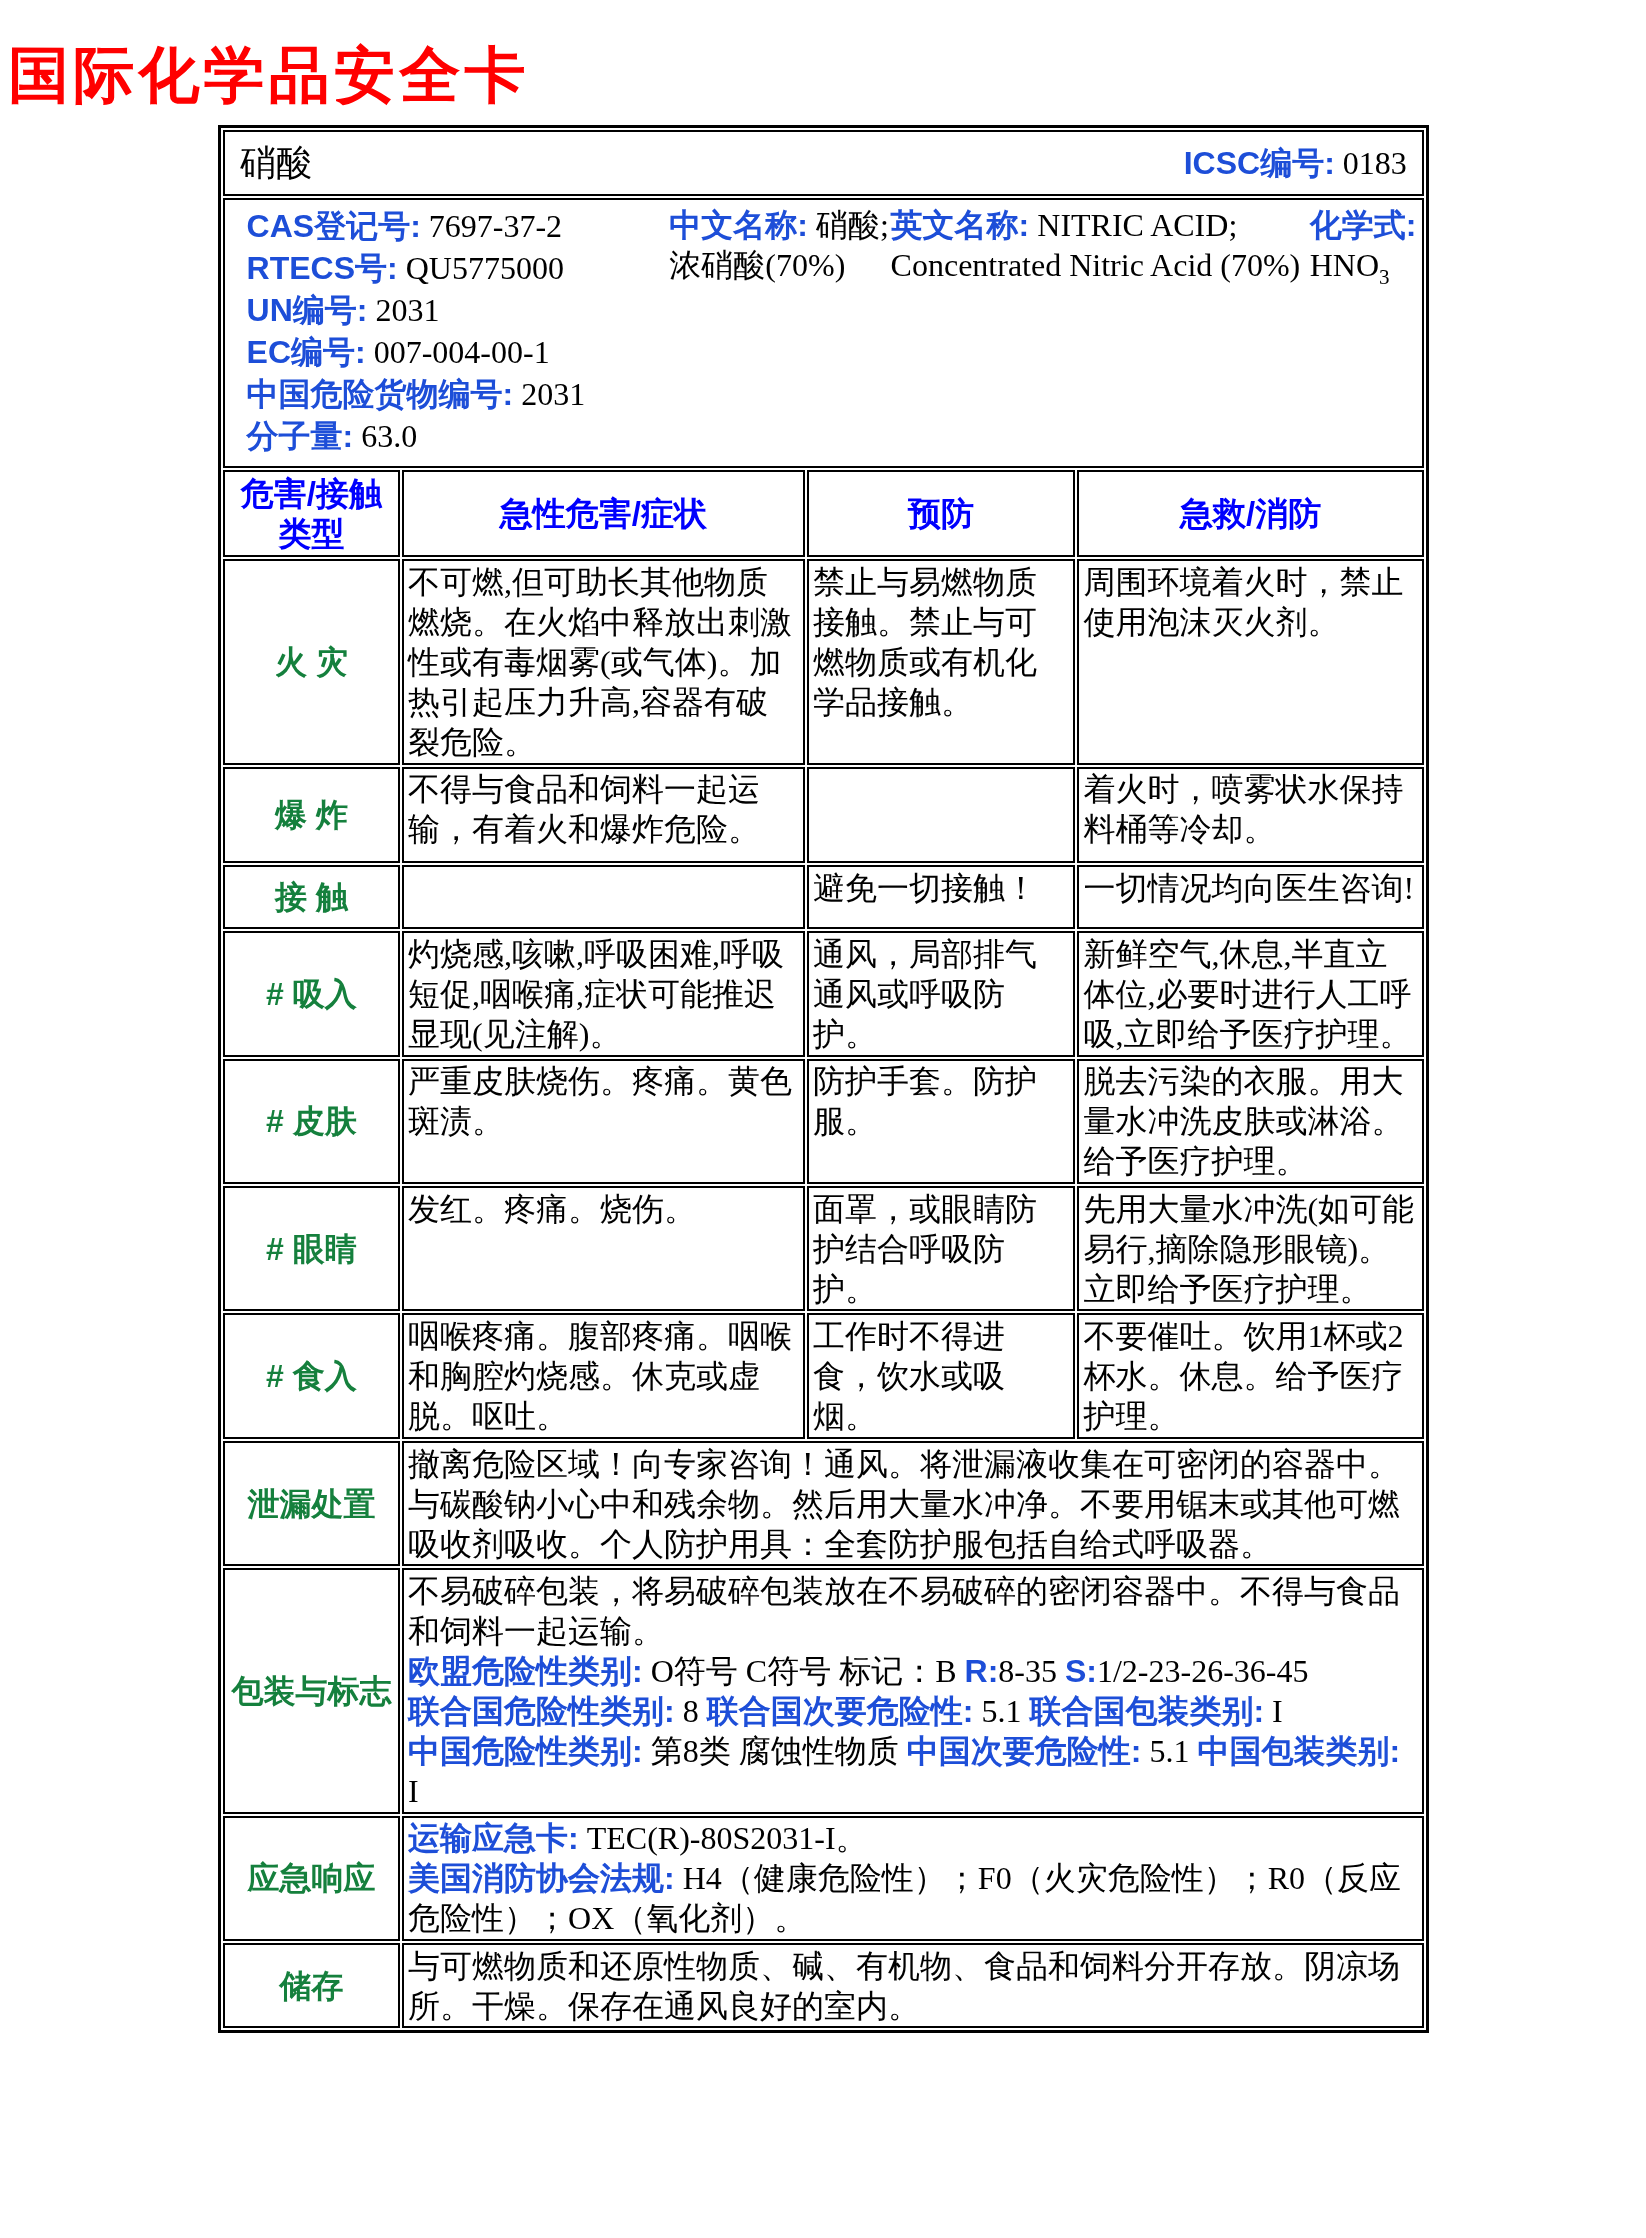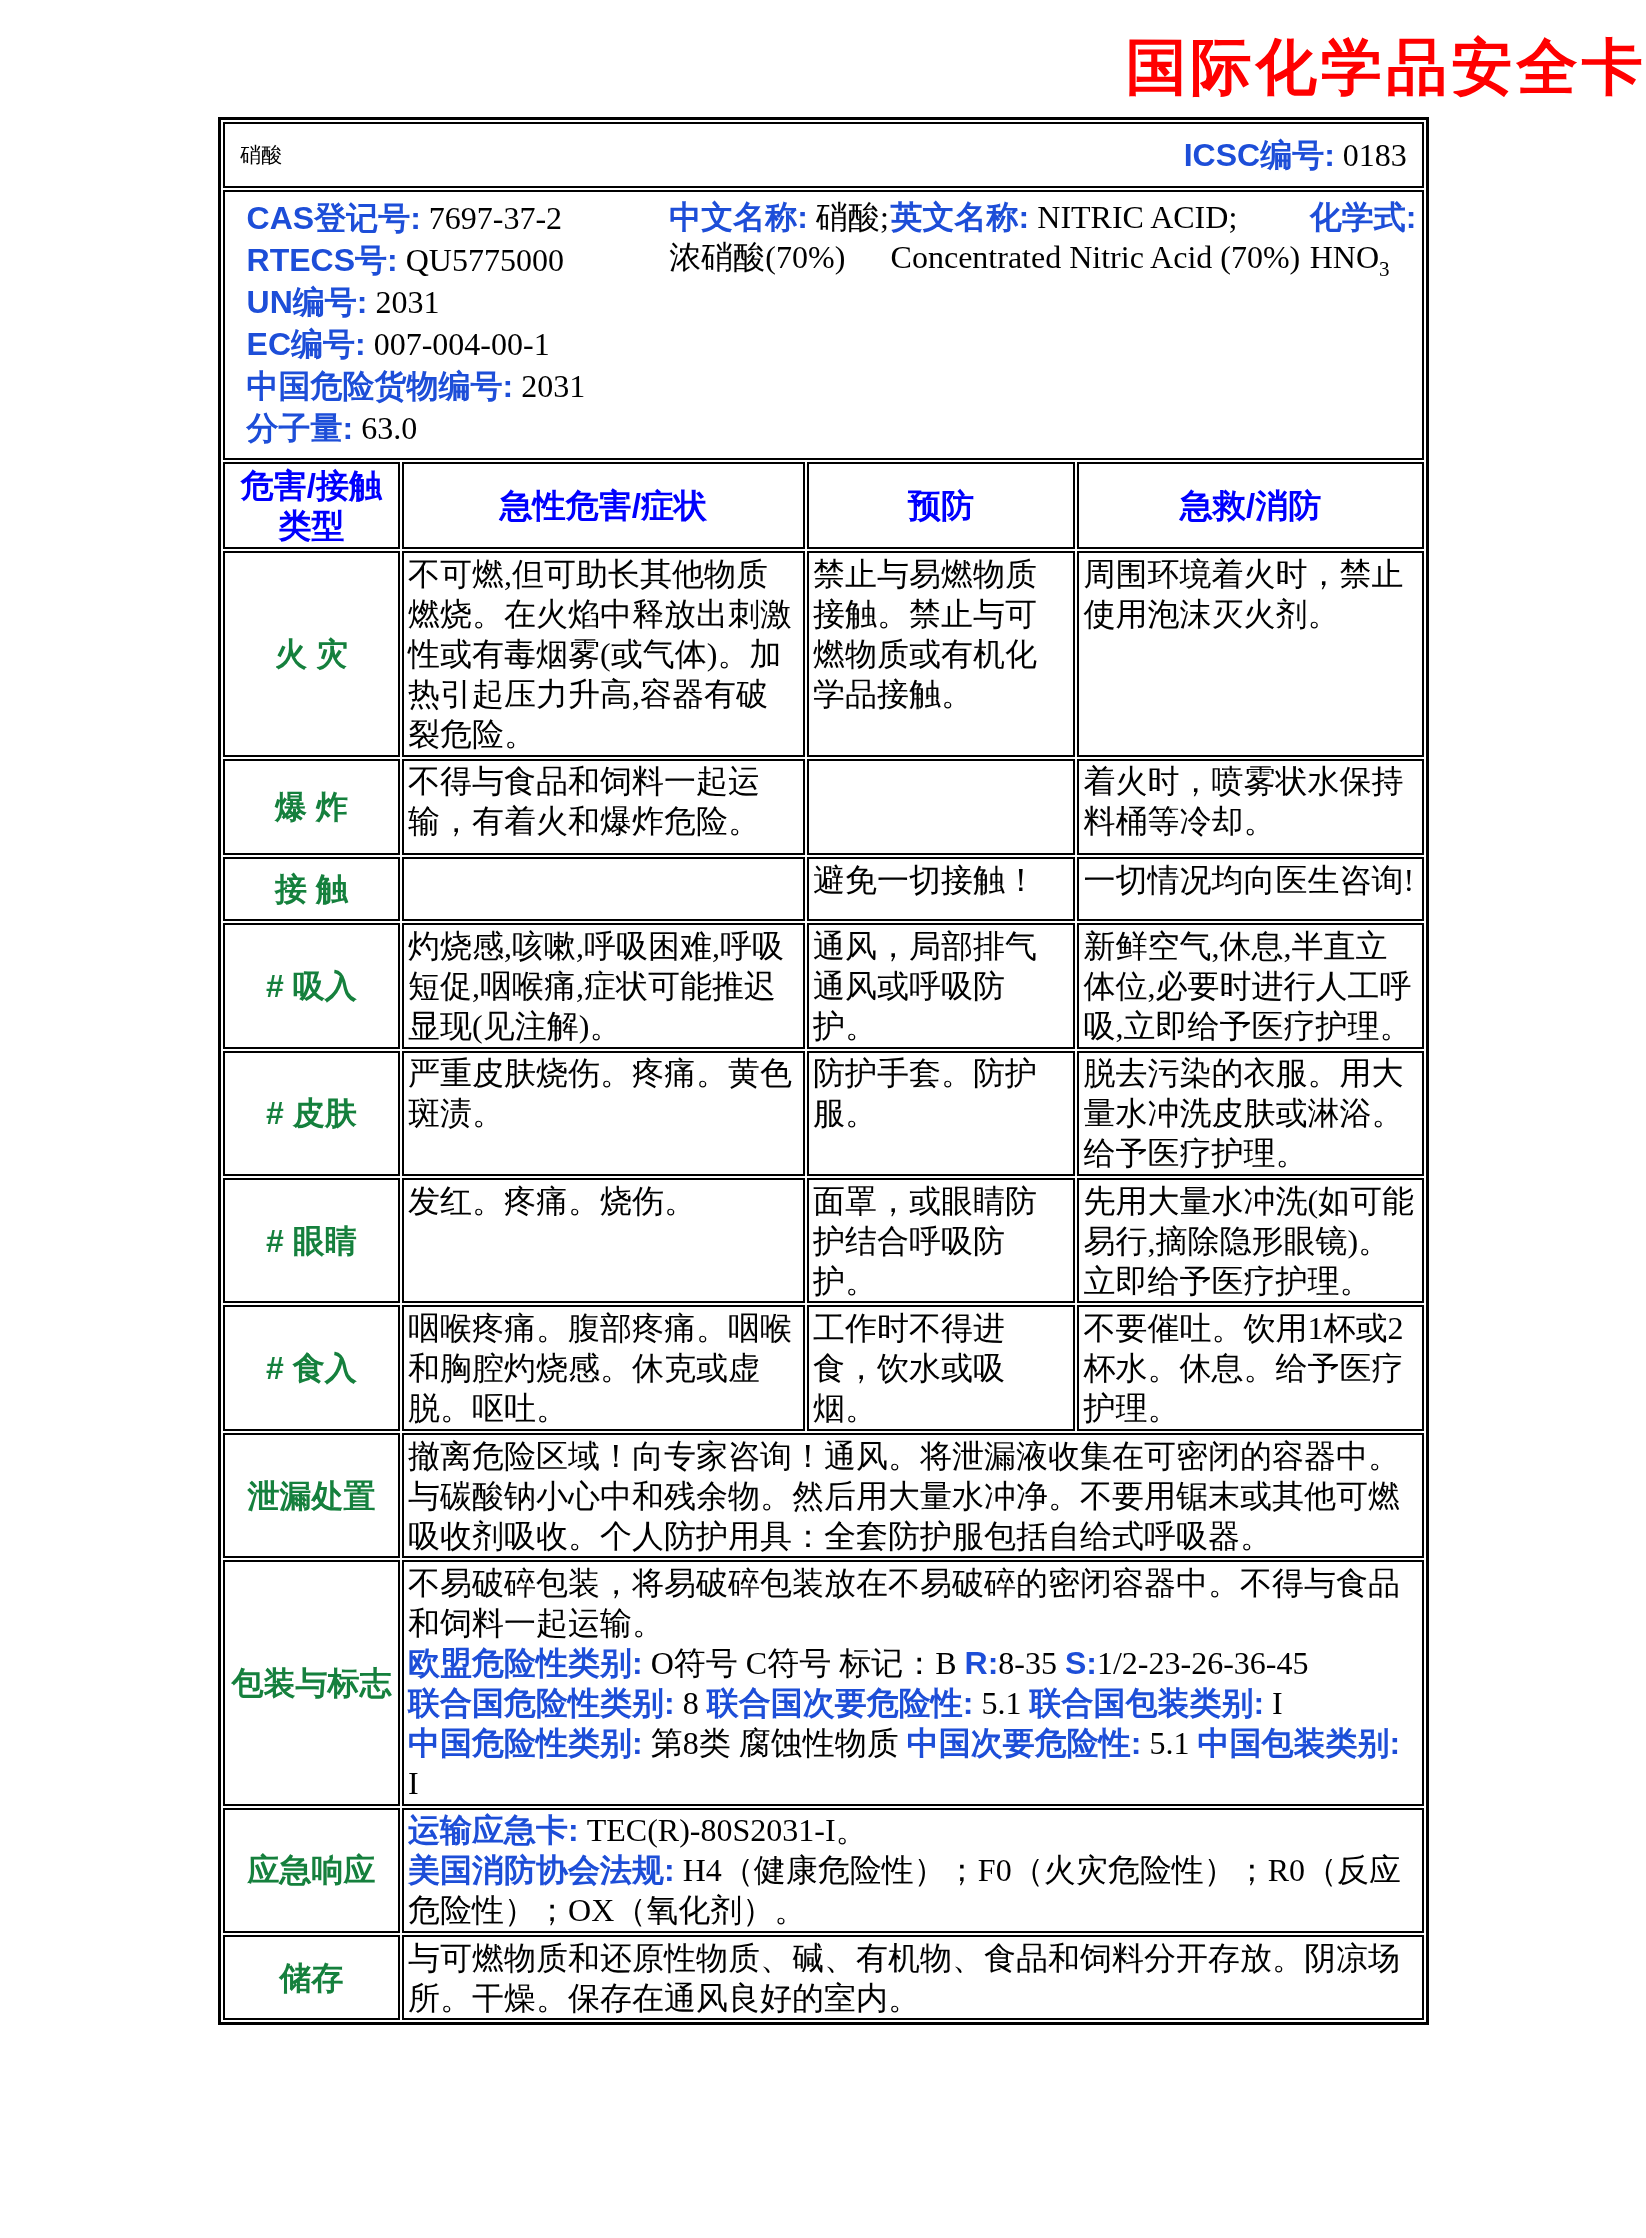--- a/index.html
+++ b/index.html
@@ -2,21 +2,21 @@
 <html style="font-size:11px"><head>
 <meta charset="utf-8">
 <style>
   html,body{margin:0;padding:0;}
   body{
     width:1647px;height:2239px;background:#ffffff;color:#000;
     font-family:"Liberation Serif","DejaVu Serif",serif;
     position:relative;overflow:hidden;
   }
   .page-title{
-    margin:0;padding-top:36px;text-align:right;
+    margin:8px;padding-top:36px;text-align:left;
     color:#ff0000;font-weight:bold;font-size:61px;line-height:1.0;
     letter-spacing:4.2px;
     font-family:"DejaVu Serif","Liberation Serif",serif;
   }
   table.card{
     margin:19.5px auto 0 auto;
     width:1211px;
     table-layout:fixed;
     border-collapse:separate;
     border-spacing:2.8px;
@@ -34,21 +34,21 @@
   }
   .lbl{
     color:#1d4ed8;font-weight:bold;
     font-family:"Liberation Sans","DejaVu Sans",sans-serif;
   }
   
   .cardhead-flex{
     display:flex;justify-content:space-between;align-items:center;
     height:61px;padding:0 11px;
   }
-  .cardhead-flex .substance{font-size:21px;}
+  .cardhead-flex .substance{font-size:36px;}
   .cardhead-flex .icsc{font-size:32px;}
   
   .id-flex{display:flex;padding:4.2px 1.4px 8.4px 1.4px;}
   .id-left{width:37%;}
   .id-left .id-row{line-height:42px;white-space:nowrap;margin-left:16px;}
   .id-right{
     width:63%;display:flex;flex-direction:row;
     justify-content:space-between;min-height:245px;
   }
   .sub3{font-size:21px;vertical-align:-8.4px;}

